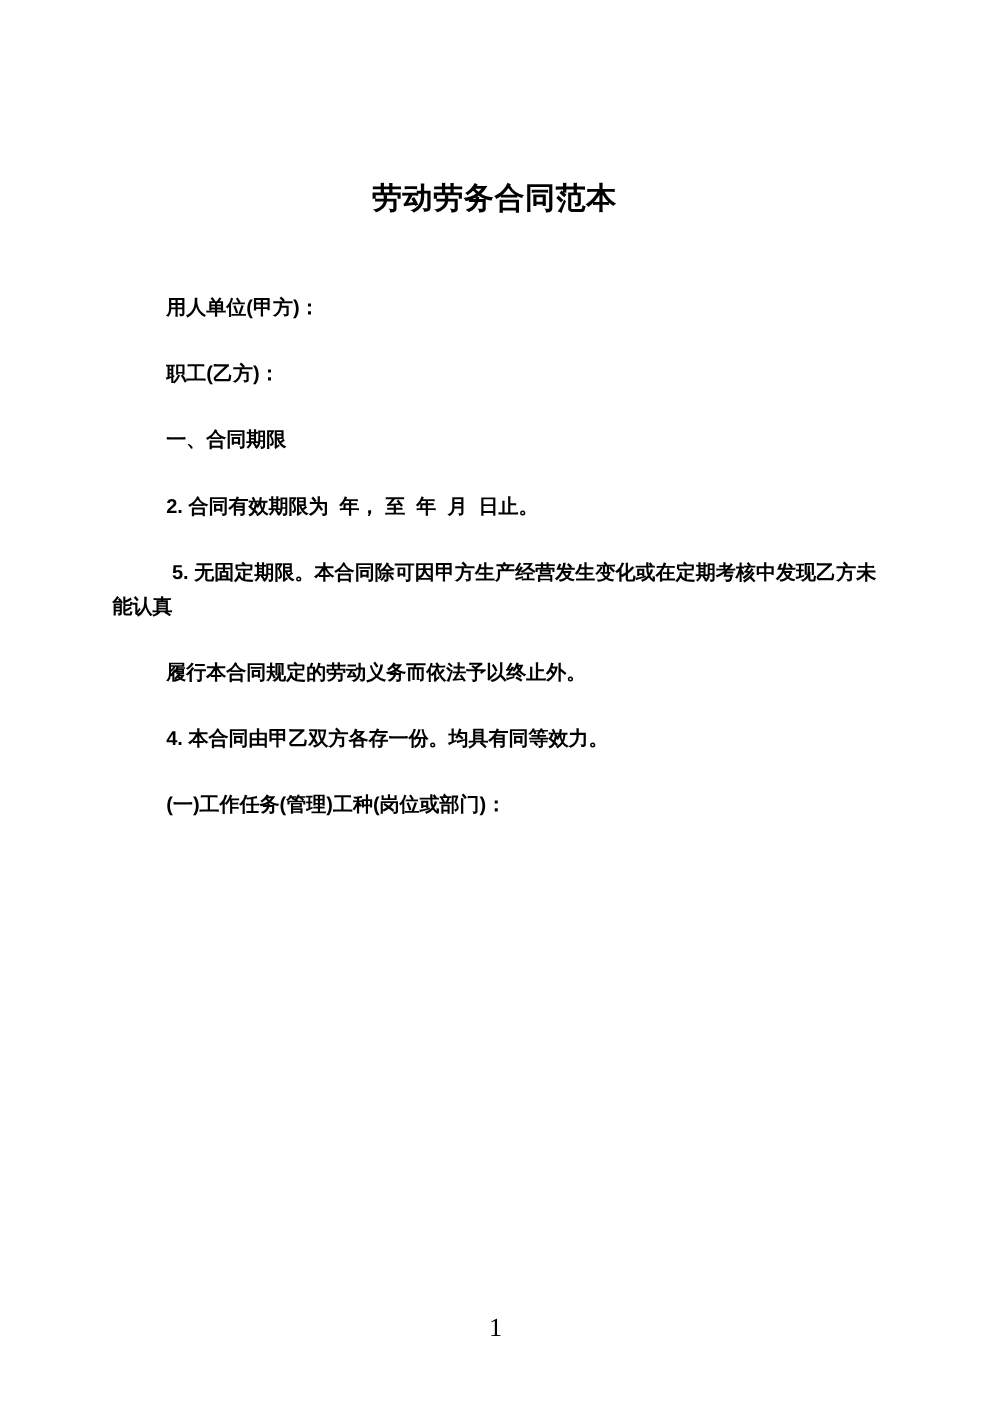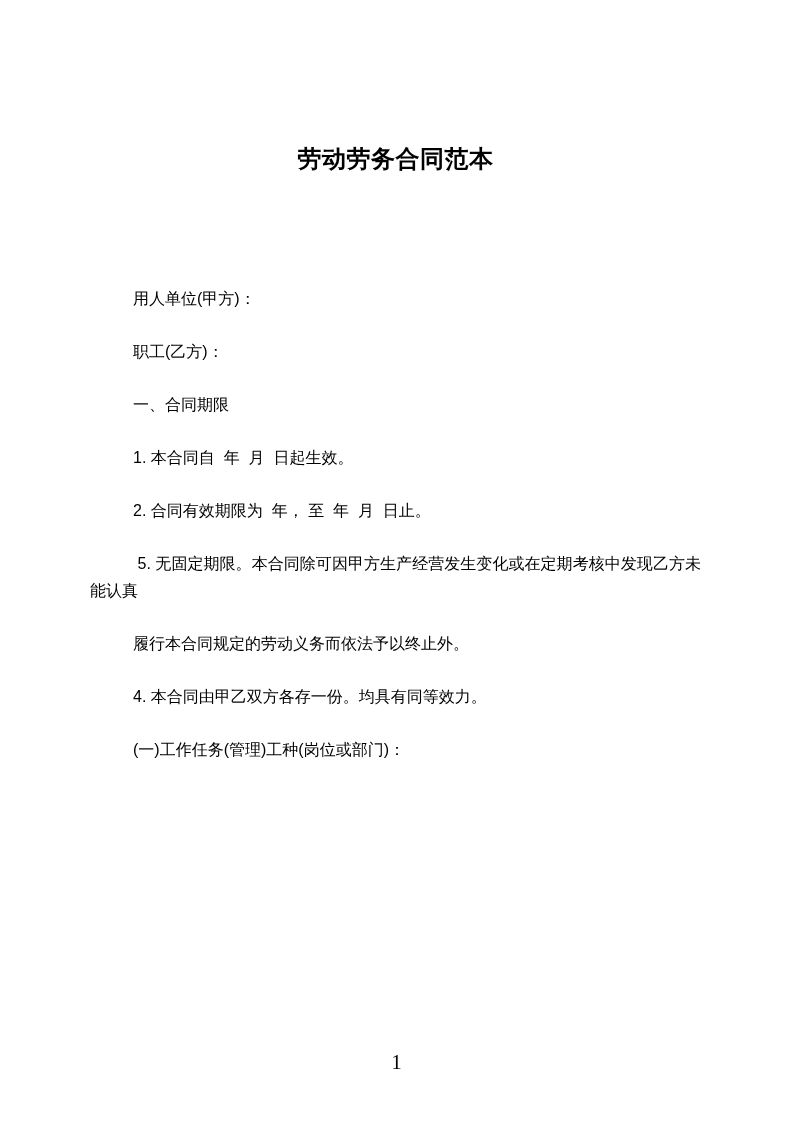--- a/index.html
+++ b/index.html
@@ -14,32 +14,32 @@
     margin: 0 auto;
     background: #ffffff;
     color: #000000;
     font-family: "Liberation Sans", sans-serif;
     overflow: hidden;
   }
   .content {
     padding: 144px 92px 0 90px;
   }
   .doc-title {
-    margin: 0 0 111px 0;
+    margin: 0 0 59px 0;
     font-size: 24px;
     line-height: 30px;
     font-weight: bold;
     text-align: center;
     letter-spacing: 0.5px;
   }
   .content p {
     margin: 0 0 26px 0;
     font-size: 16px;
     line-height: 27px;
-    font-weight: 400;
+    font-weight: 700;
     text-align: justify;
     text-indent: 43px;
     white-space: pre-wrap;
   }
   .page-number {
     position: absolute;
     left: 0;
     right: 0;
     top: 1050px;
     text-align: center;
@@ -57,21 +57,20 @@
     <h1 class="doc-title">劳动劳务合同范本</h1>
 
     <p>用人单位(甲方)：</p>
 
     <p>职工(乙方)：</p>
 
 
 
     <p>一、合同期限</p>
 
-    <p>1. 本合同自  年  月  日起生效。</p>
 
     <p>2. 合同有效期限为  年， 至  年  月  日止。</p>
 
     <p> 5. 无固定期限。本合同除可因甲方生产经营发生变化或在定期考核中发现乙方未能认真</p>
 
     <p>履行本合同规定的劳动义务而依法予以终止外。</p>
 
     <p>4. 本合同由甲乙双方各存一份。均具有同等效力。</p>
 
 

